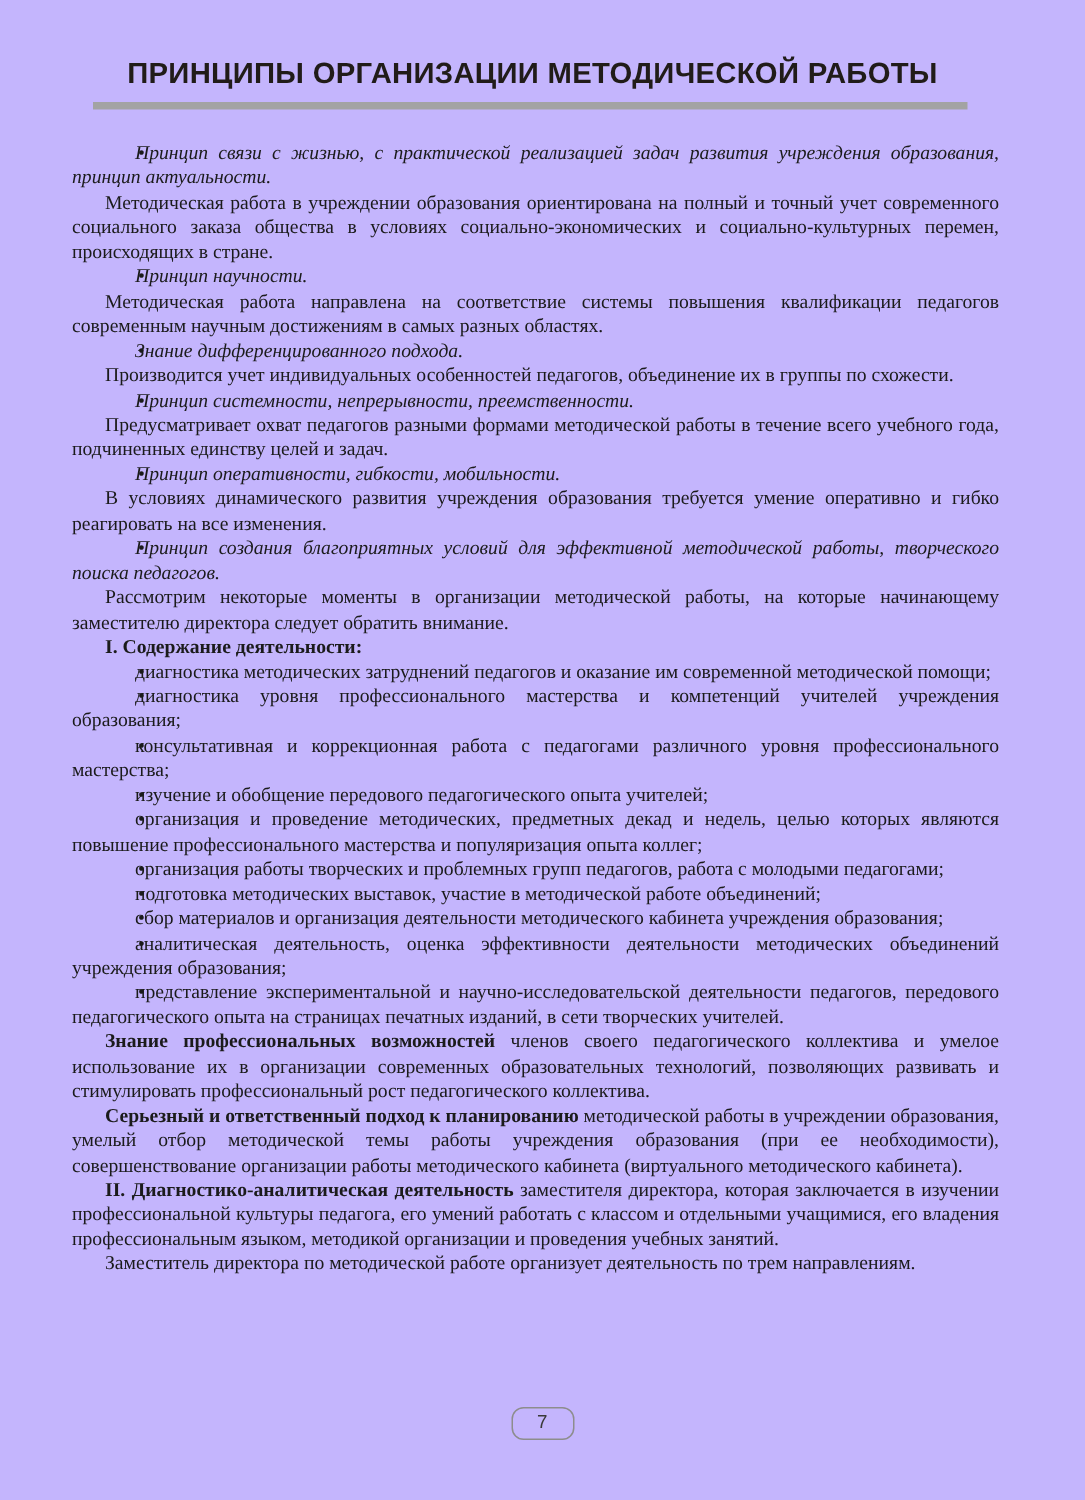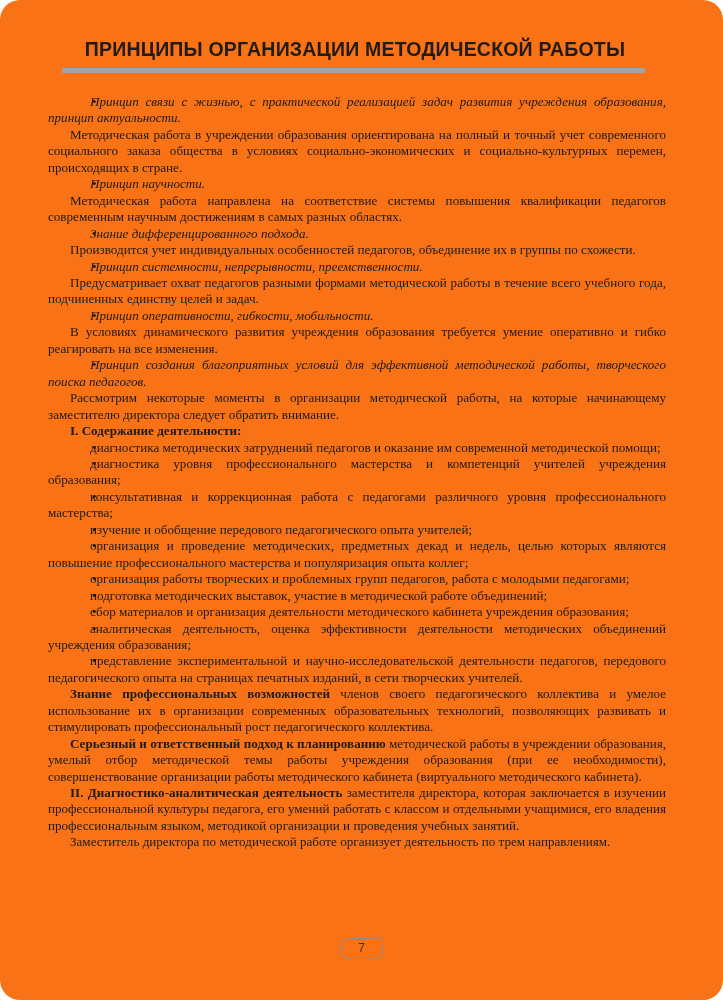--- a/index.html
+++ b/index.html
@@ -15,22 +15,21 @@
     color: #1b1b1b;
     overflow: hidden;
   }
 
   .page {
     position: absolute;
     left: 0;
     top: 0;
     width: 723px;
     height: 1000px;
-    background: #f97316;
-    border-radius: 20px;
+    background: #c4b5fd;
   }
 
   
   .header {
     position: absolute;
     left: 48px;
     top: 38px;
     width: 620px;
   }
   .page-title {

